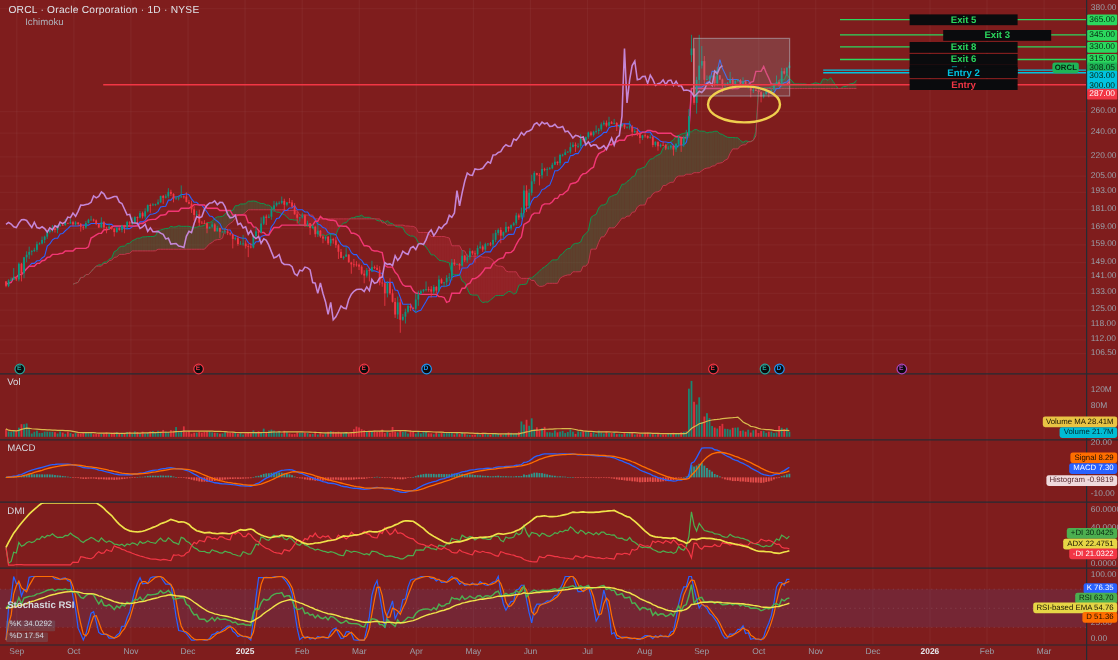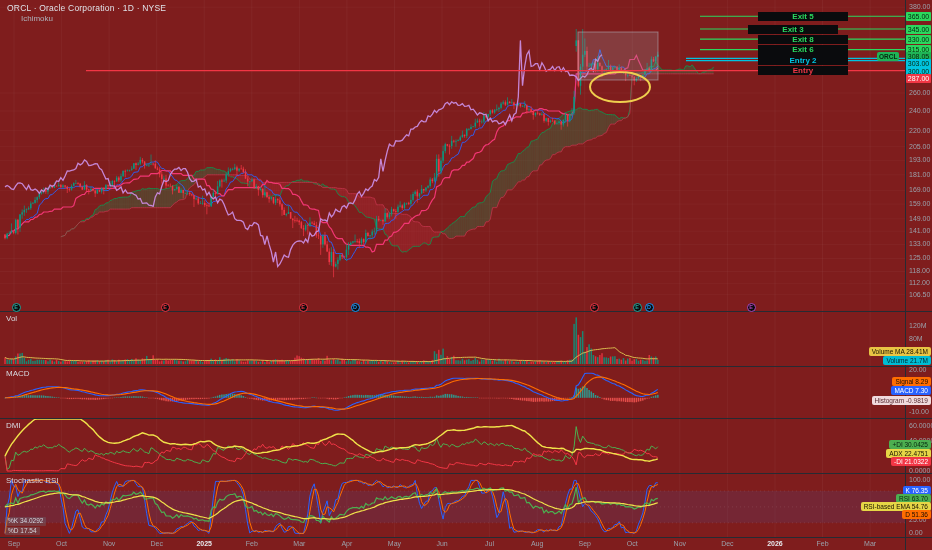--- a/index.html
+++ b/index.html
@@ -1651,21 +1651,21 @@
         <line x1="0" y1="537.5" x2="932" y2="537.5" stroke="#262b33" stroke-width="1"></line>
         <line x1="905.5" y1="0" x2="905.5" y2="550" stroke="#262b33" stroke-width="1"></line>
       </g>
     </svg>
   <div id="overlay" class="abs" style="left:0;top:0;width:932px;height:550px;pointer-events:none;">
     <div class="abs legend1">ORCL · Oracle Corporation · 1D · NYSE</div>
     <div class="abs legend2">Ichimoku</div>
     <div class="abs pane-label" style="left:6px;top:314px;">Vol</div>
     <div class="abs pane-label" style="left:6px;top:369px;">MACD</div>
     <div class="abs pane-label" style="left:6px;top:421px;">DMI</div>
-    <div class="abs pane-label" style="left:6px;top:476px;">Stochastic RSI</div>
+    <div class="abs pane-label" style="left:6px;top:500px;font-weight:bold;">Stochastic RSI</div>
     <div id="labels">
         <div class="abs tick" style="top: 3.18635px;">380.00</div>
         <div class="abs tick" style="top: 88.951px;">260.00</div>
         <div class="abs tick" style="top: 107.041px;">240.00</div>
         <div class="abs tick" style="top: 126.705px;">220.00</div>
         <div class="abs tick" style="top: 142.665px;">205.00</div>
         <div class="abs tick" style="top: 156.297px;">193.00</div>
         <div class="abs tick" style="top: 170.805px;">181.00</div>
         <div class="abs tick" style="top: 186.308px;">169.00</div>
         <div class="abs tick" style="top: 200.093px;">159.00</div>
@@ -1679,21 +1679,21 @@
         <div class="abs badge" style="top: 11.7883px; background: rgb(43, 216, 94); color: rgb(6, 38, 15);">365.00</div>
         <div class="abs badge" style="top: 24.524px; background: rgb(43, 216, 94); color: rgb(6, 38, 15);">345.00</div>
         <div class="abs badge" style="top: 34.5701px; background: rgb(43, 216, 94); color: rgb(6, 38, 15);">330.00</div>
         <div class="abs badge" style="top: 45.0836px; background: rgb(43, 216, 94); color: rgb(6, 38, 15);">315.00</div>
         <div class="abs badge" style="top: 52.2836px; background: rgb(31, 180, 87); color: rgb(6, 38, 15);">308.05</div>
         <div class="abs badge" style="top: 59.4836px; background: rgb(0, 195, 224); color: rgb(6, 38, 15);">303.00</div>
         <div class="abs badge" style="top: 66.6836px; background: rgb(0, 195, 224); color: rgb(6, 38, 15);">300.00</div>
         <div class="abs badge" style="top: 73.8836px; background: rgb(242, 54, 69); color: rgb(255, 255, 255);">287.00</div>
         <div class="abs symtag" style="left: 877px; top: 52.2836px; background: rgb(31, 180, 87); color: rgb(6, 38, 15);">ORCL</div>
         <div class="abs lvl-label" style="left: 758px; top: 11.7883px; color: rgb(43, 216, 94);">Exit 5</div>
-        <div class="abs lvl-label" style="left: 748px; top: 24.524px; color: rgb(43, 216, 94);">Exit 3</div>
+        <div class="abs lvl-label" style="left: 786px; top: 24.524px; color: rgb(43, 216, 94);">Exit 3</div>
         <div class="abs lvl-label" style="left: 758px; top: 34.5701px; color: rgb(43, 216, 94);">Exit 8</div>
         <div class="abs lvl-label" style="left: 758px; top: 45.0836px; color: rgb(43, 216, 94);">Exit 6</div>
         <div class="abs lvl-label" style="left: 758px; top: 53.8614px; color: rgb(0, 195, 224);">Entry</div>
         <div class="abs lvl-label" style="left: 758px; top: 56.1102px; color: rgb(0, 195, 224);">Entry 2</div>
         <div class="abs lvl-label" style="left: 758px; top: 66.1221px; color: rgb(242, 54, 69);">Entry</div>
         <div class="abs tick" style="top: 322.182px;">120M</div>
         <div class="abs tick" style="top: 334.788px;">80M</div>
         <div class="abs tick" style="top: 365.8px;">20.00</div>
         <div class="abs tick" style="top: 407.8px;">-10.00</div>
         <div class="abs tick" style="top: 422.429px;">60.0000</div>

